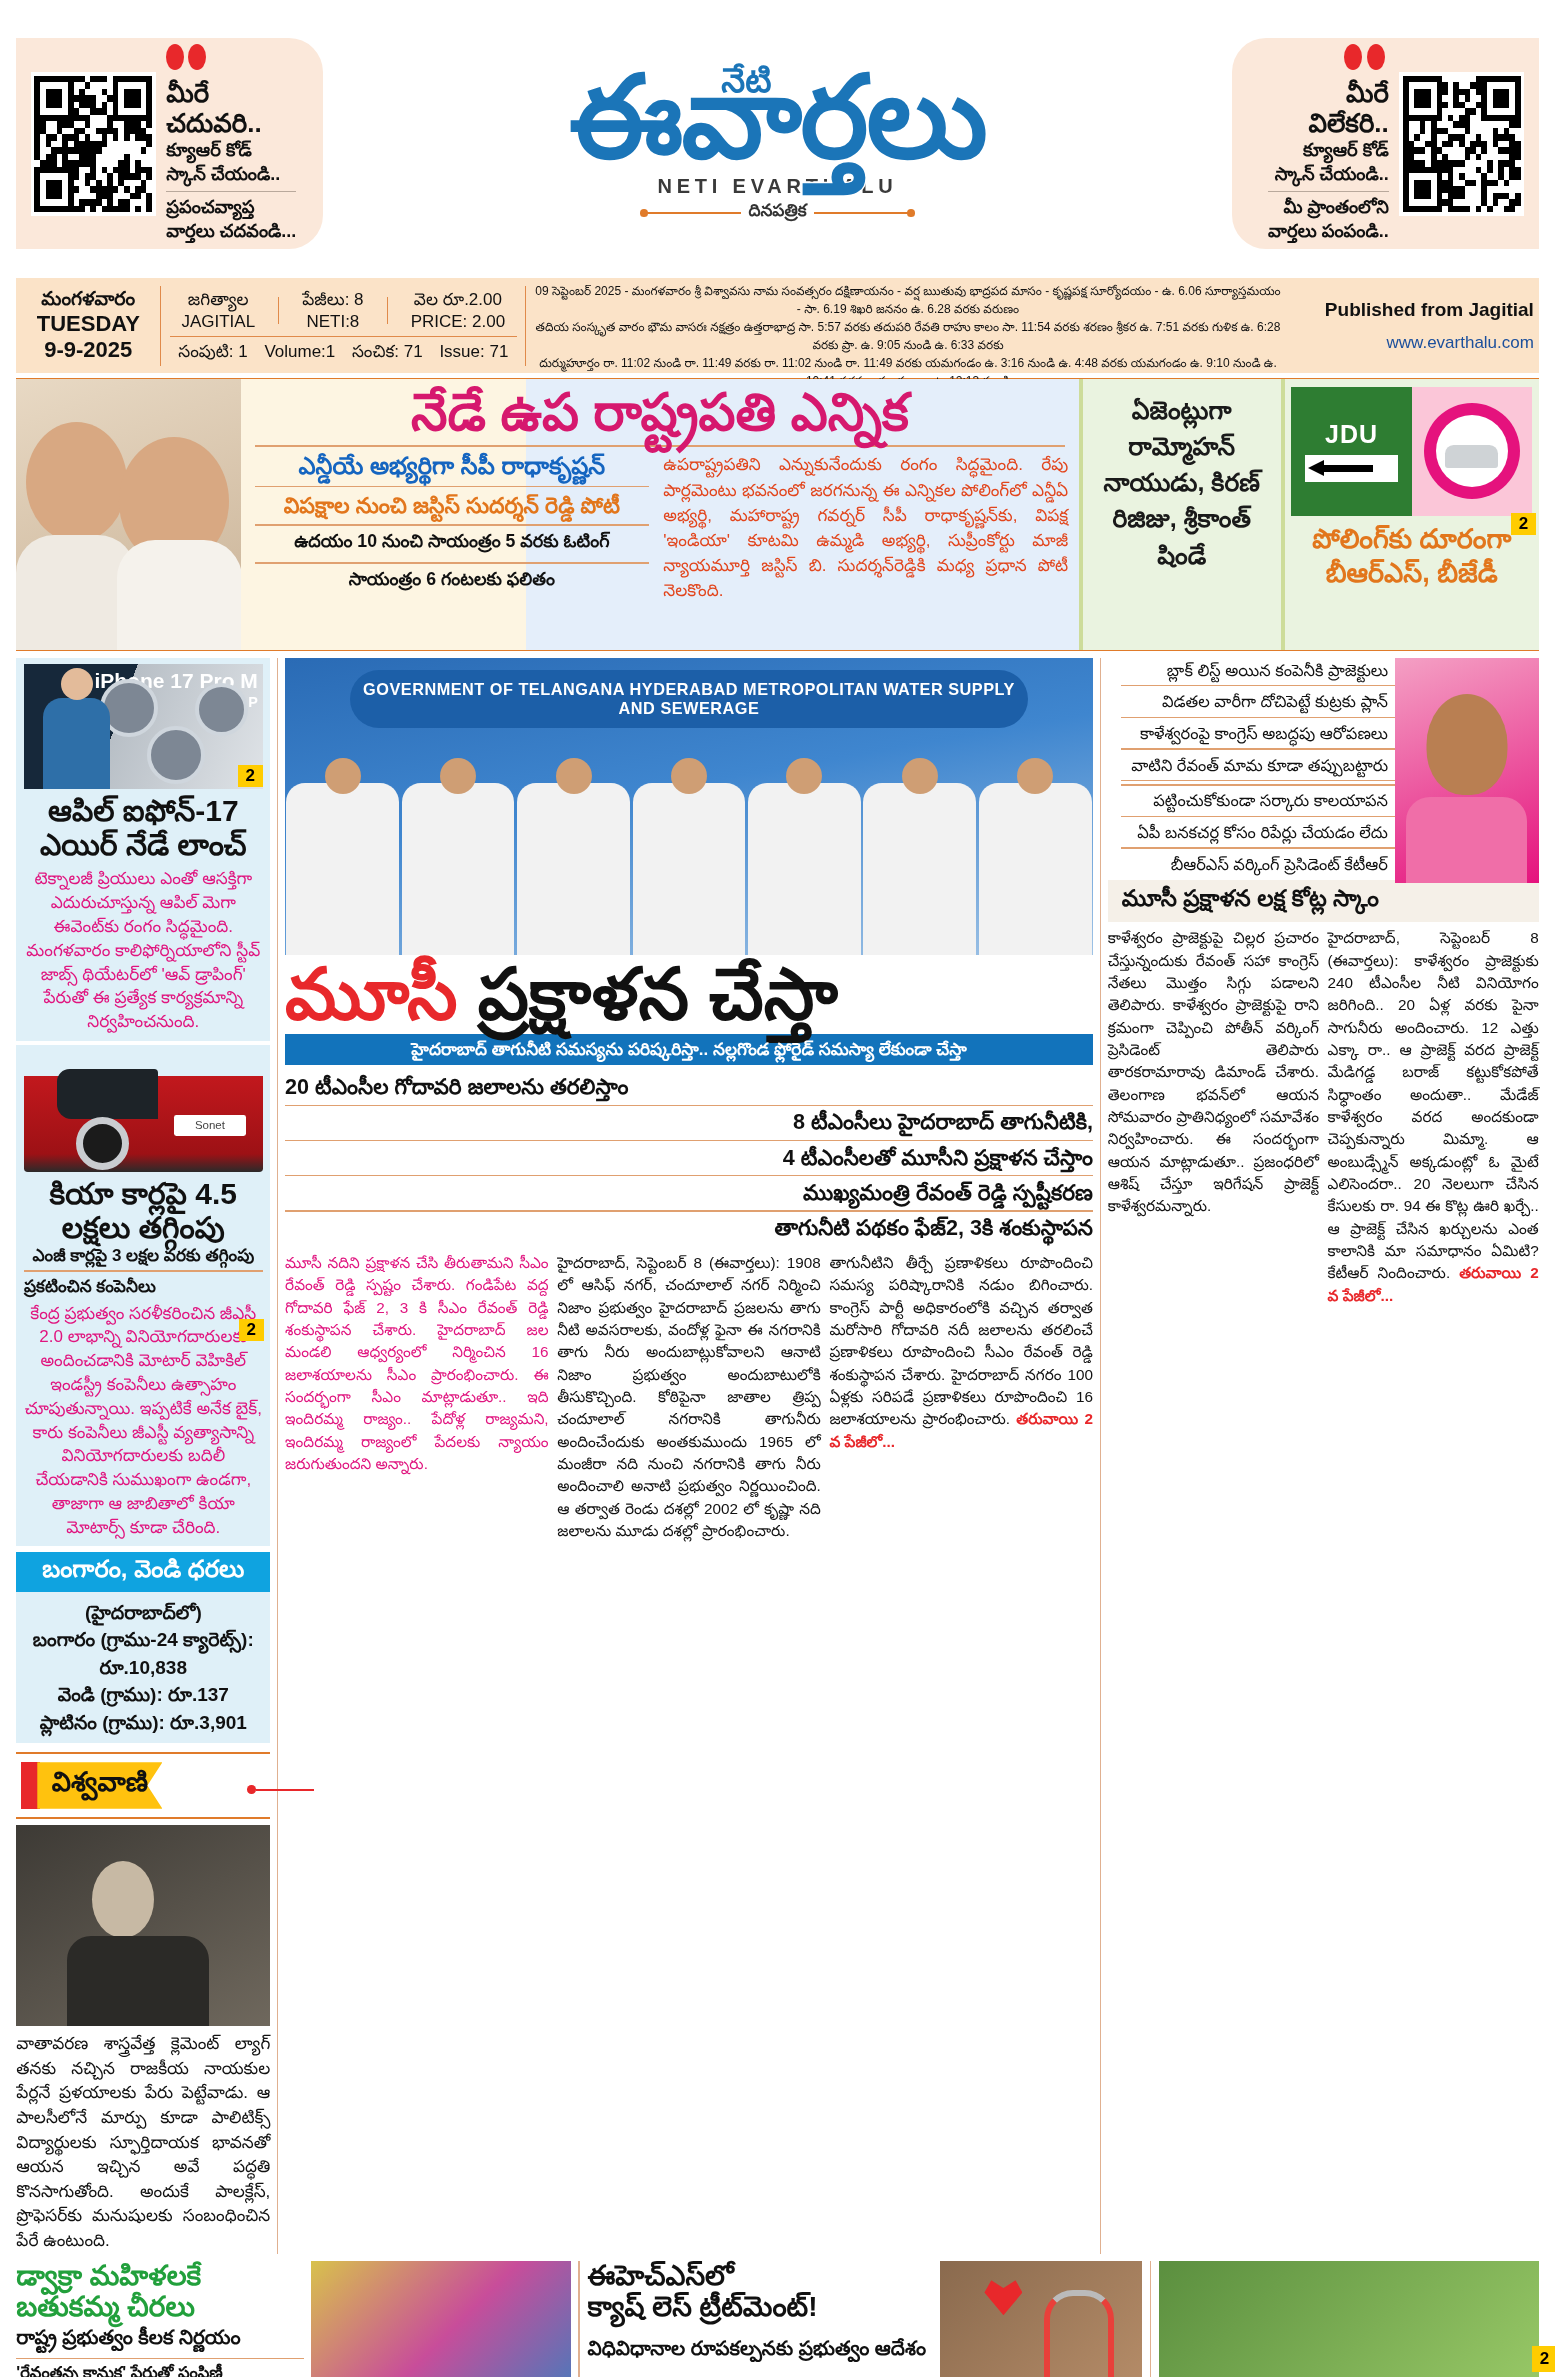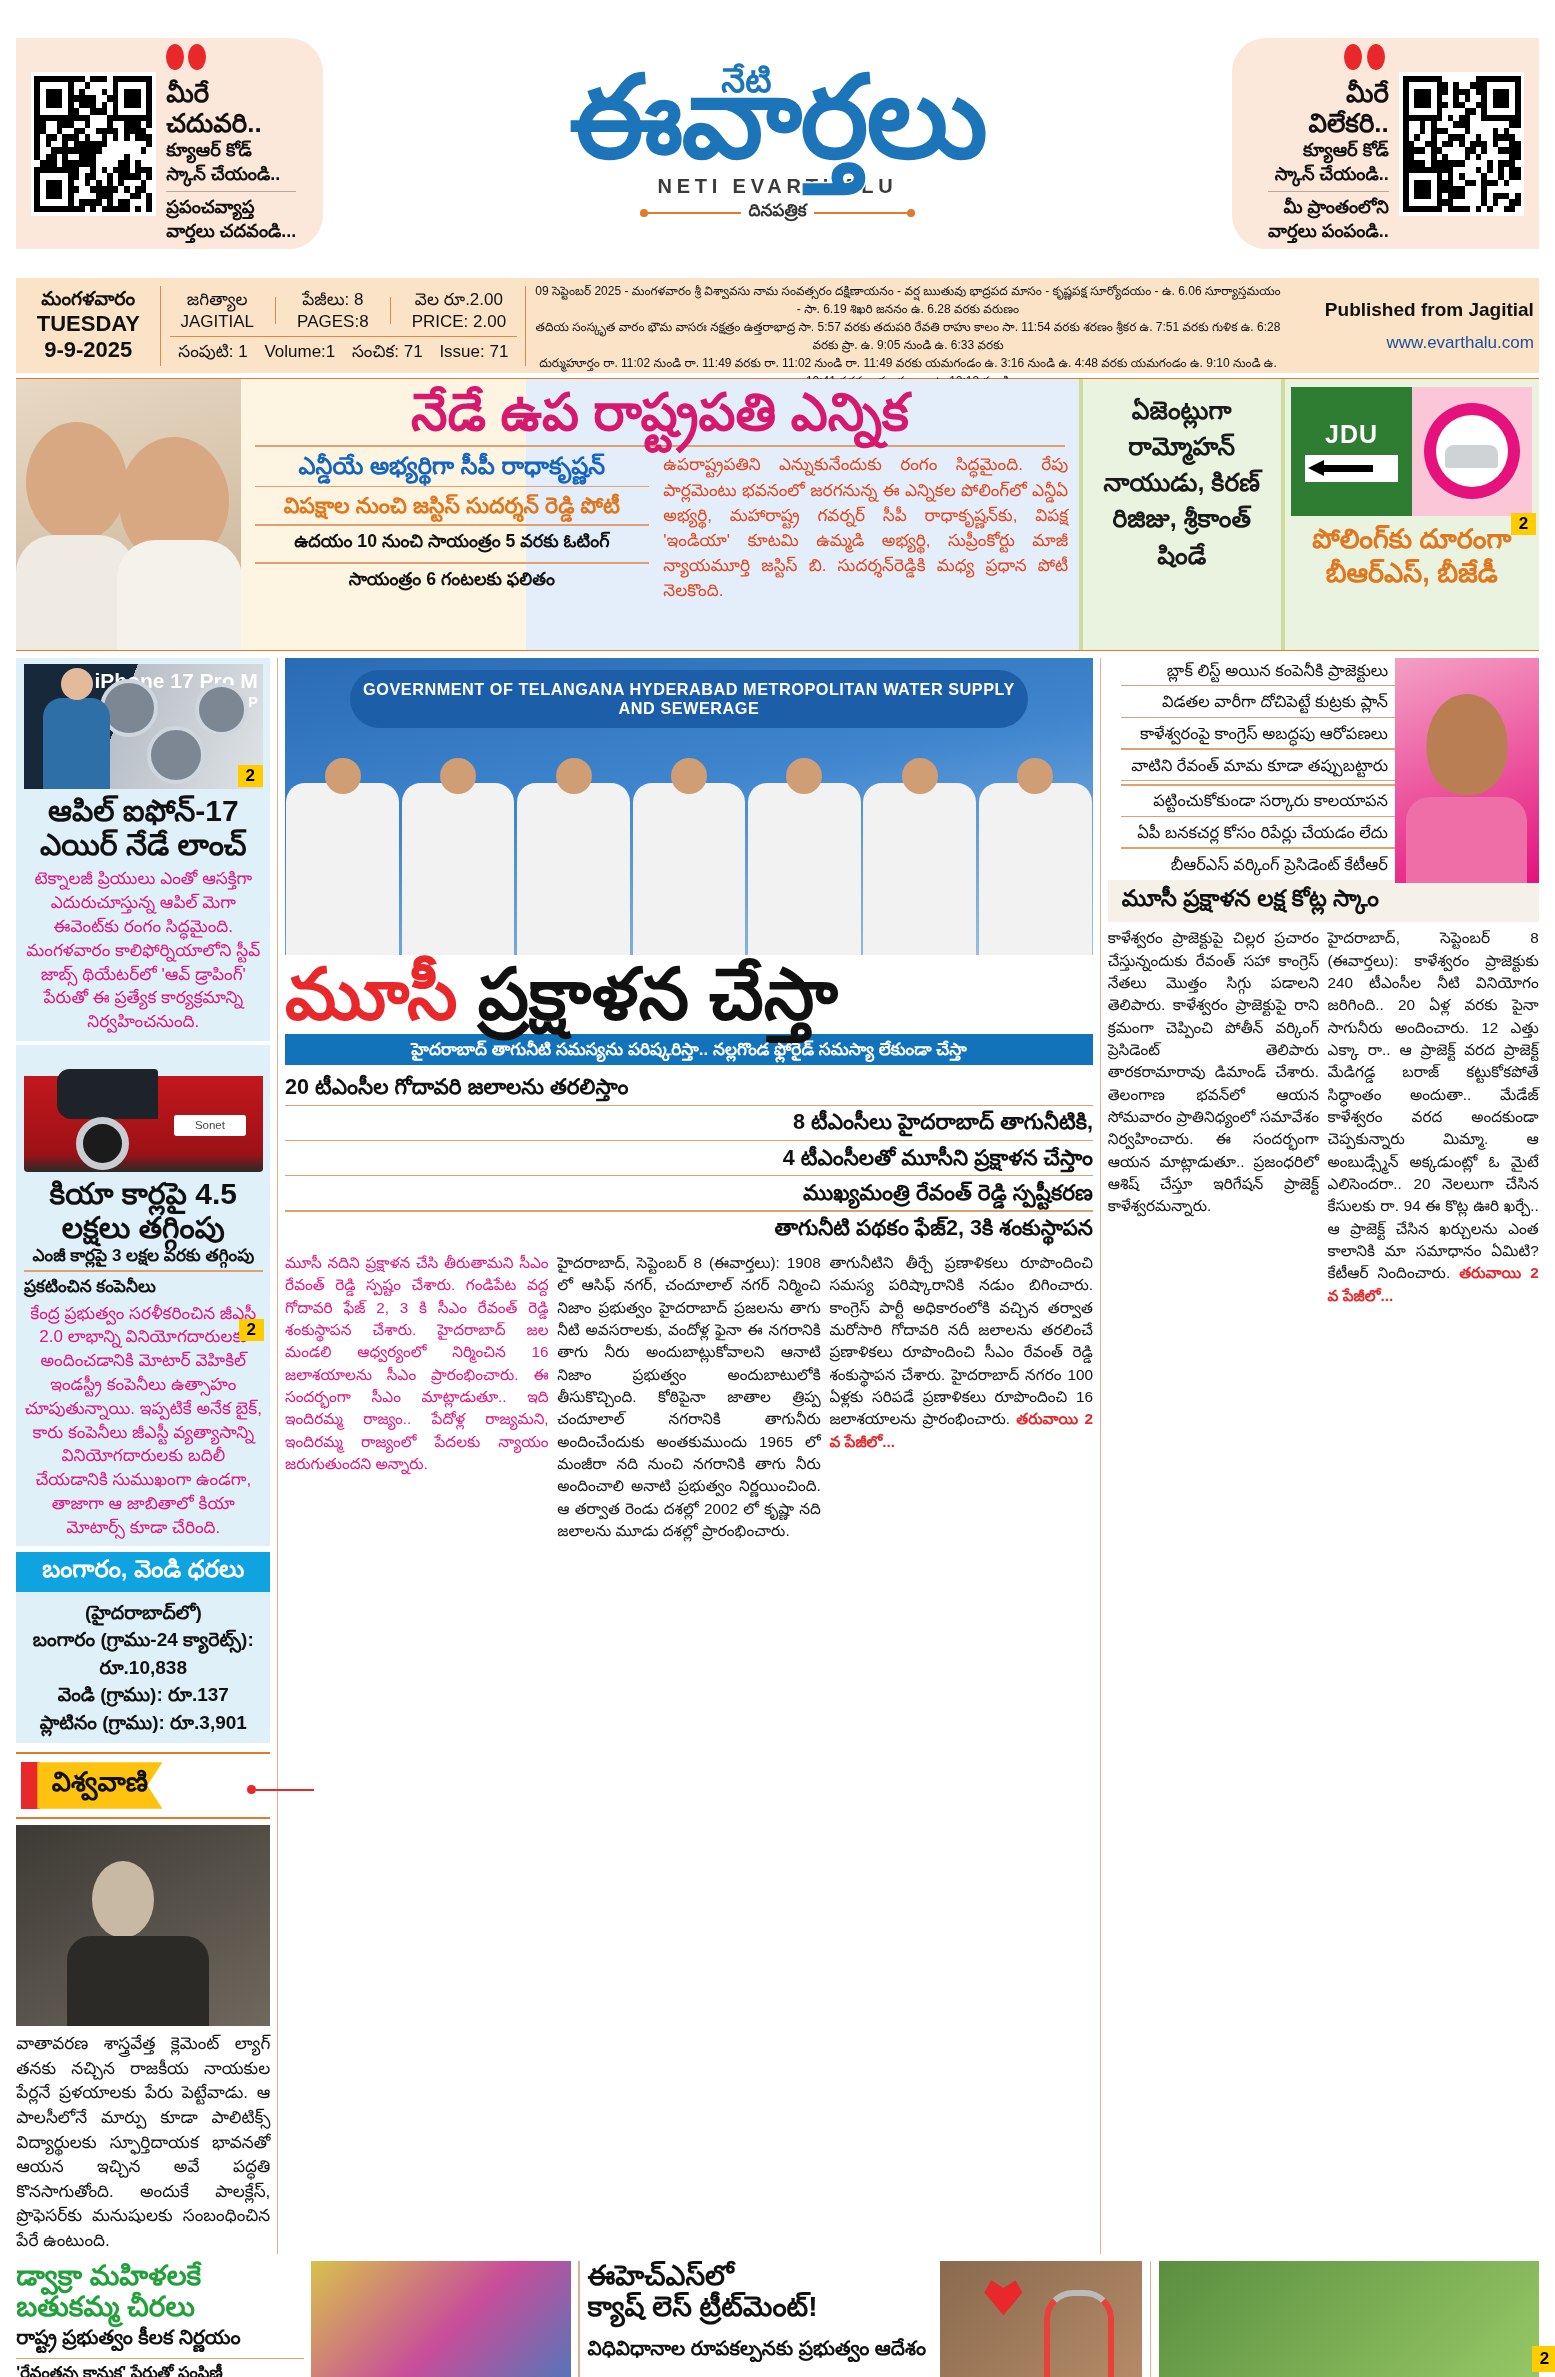--- a/index.html
+++ b/index.html
@@ -1115,21 +1115,21 @@
     <div class="ib-sep"></div>
     <div class="ib-cell" style="width:364px">
       <div style="display:flex;justify-content:space-around;">
         <div>
             <div class="ib-small">జగిత్యాల</div>
             <div class="ib-small en">JAGITIAL</div>
           </div>
         <div class="ib-sep"></div>
         <div>
             <div class="ib-small">పేజీలు: 8</div>
-            <div class="ib-small en">PAGES:8</div>
+            <div class="ib-small en">NETI:8</div>
           </div>
         <div class="ib-sep"></div>
         <div>
             <div class="ib-small">వెల రూ.2.00</div>
             <div class="ib-small en">PRICE: 2.00</div>
           </div>
       </div>
       <div class="ib-rule"></div>
       <div style="display:flex;justify-content:space-around;" class="ib-small">
         <span>సంపుటి: 1</span>

